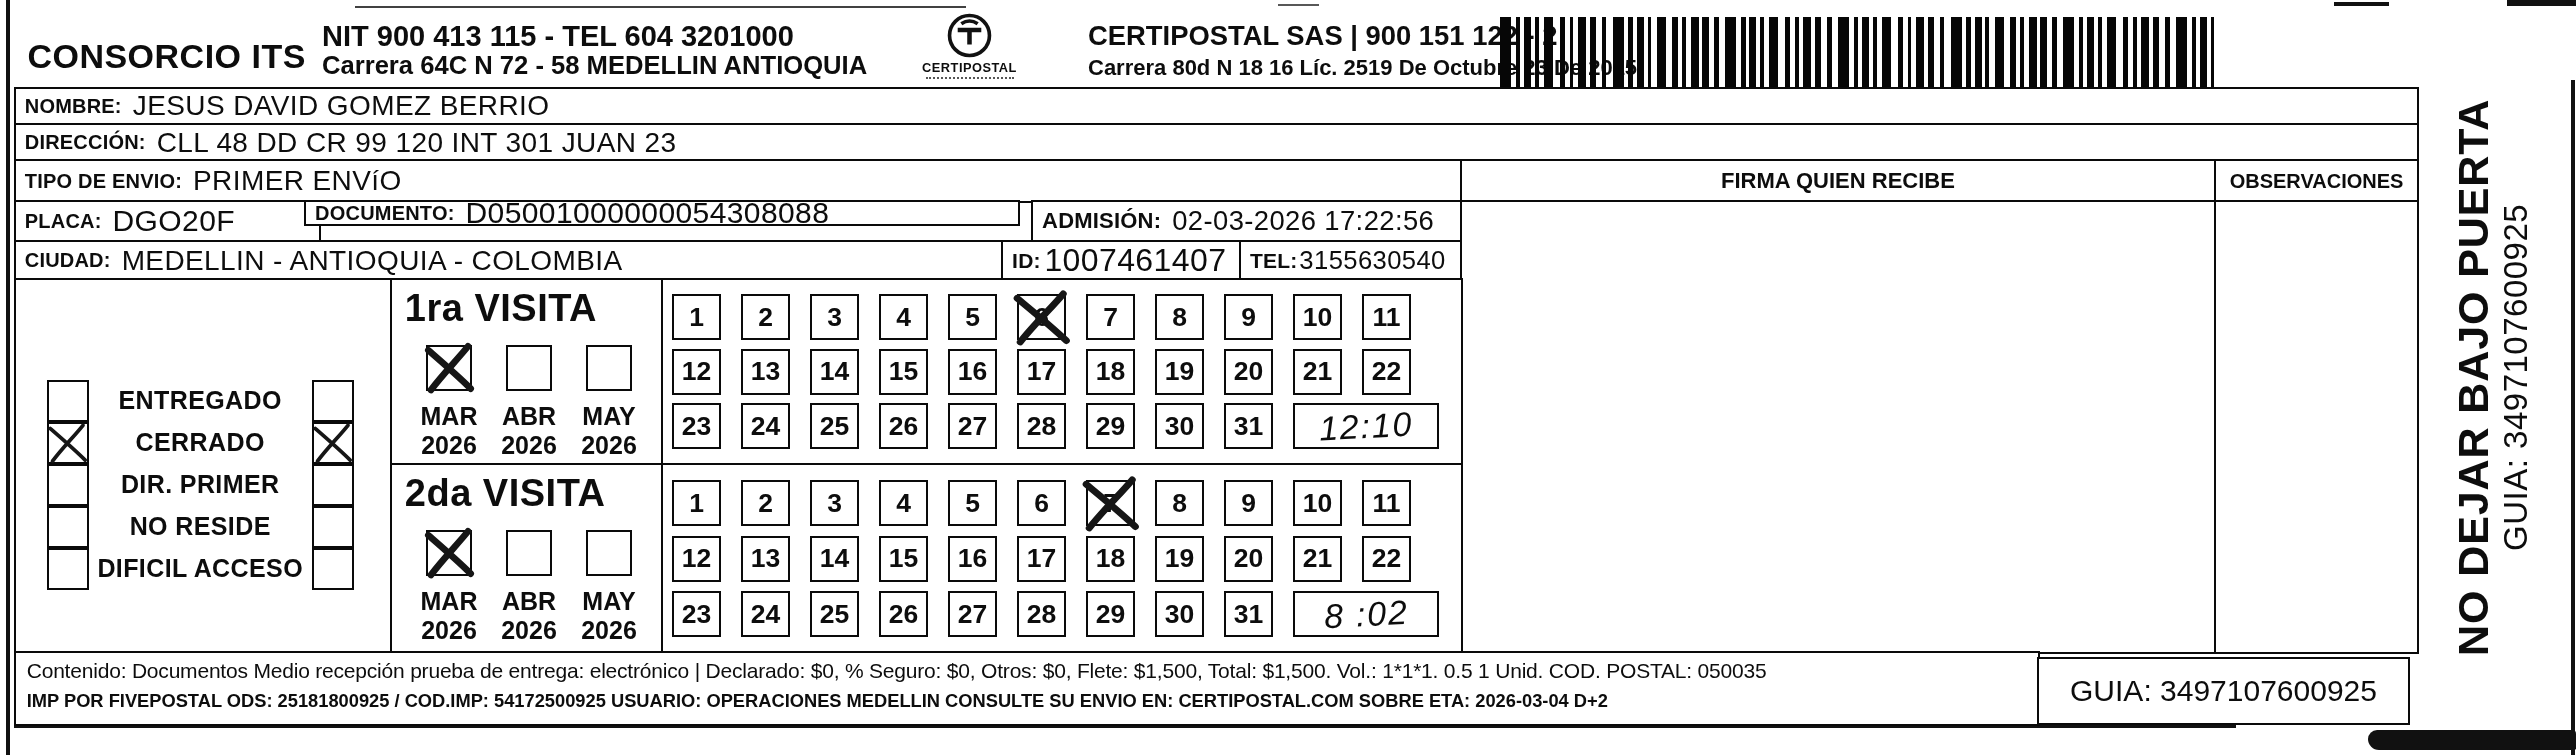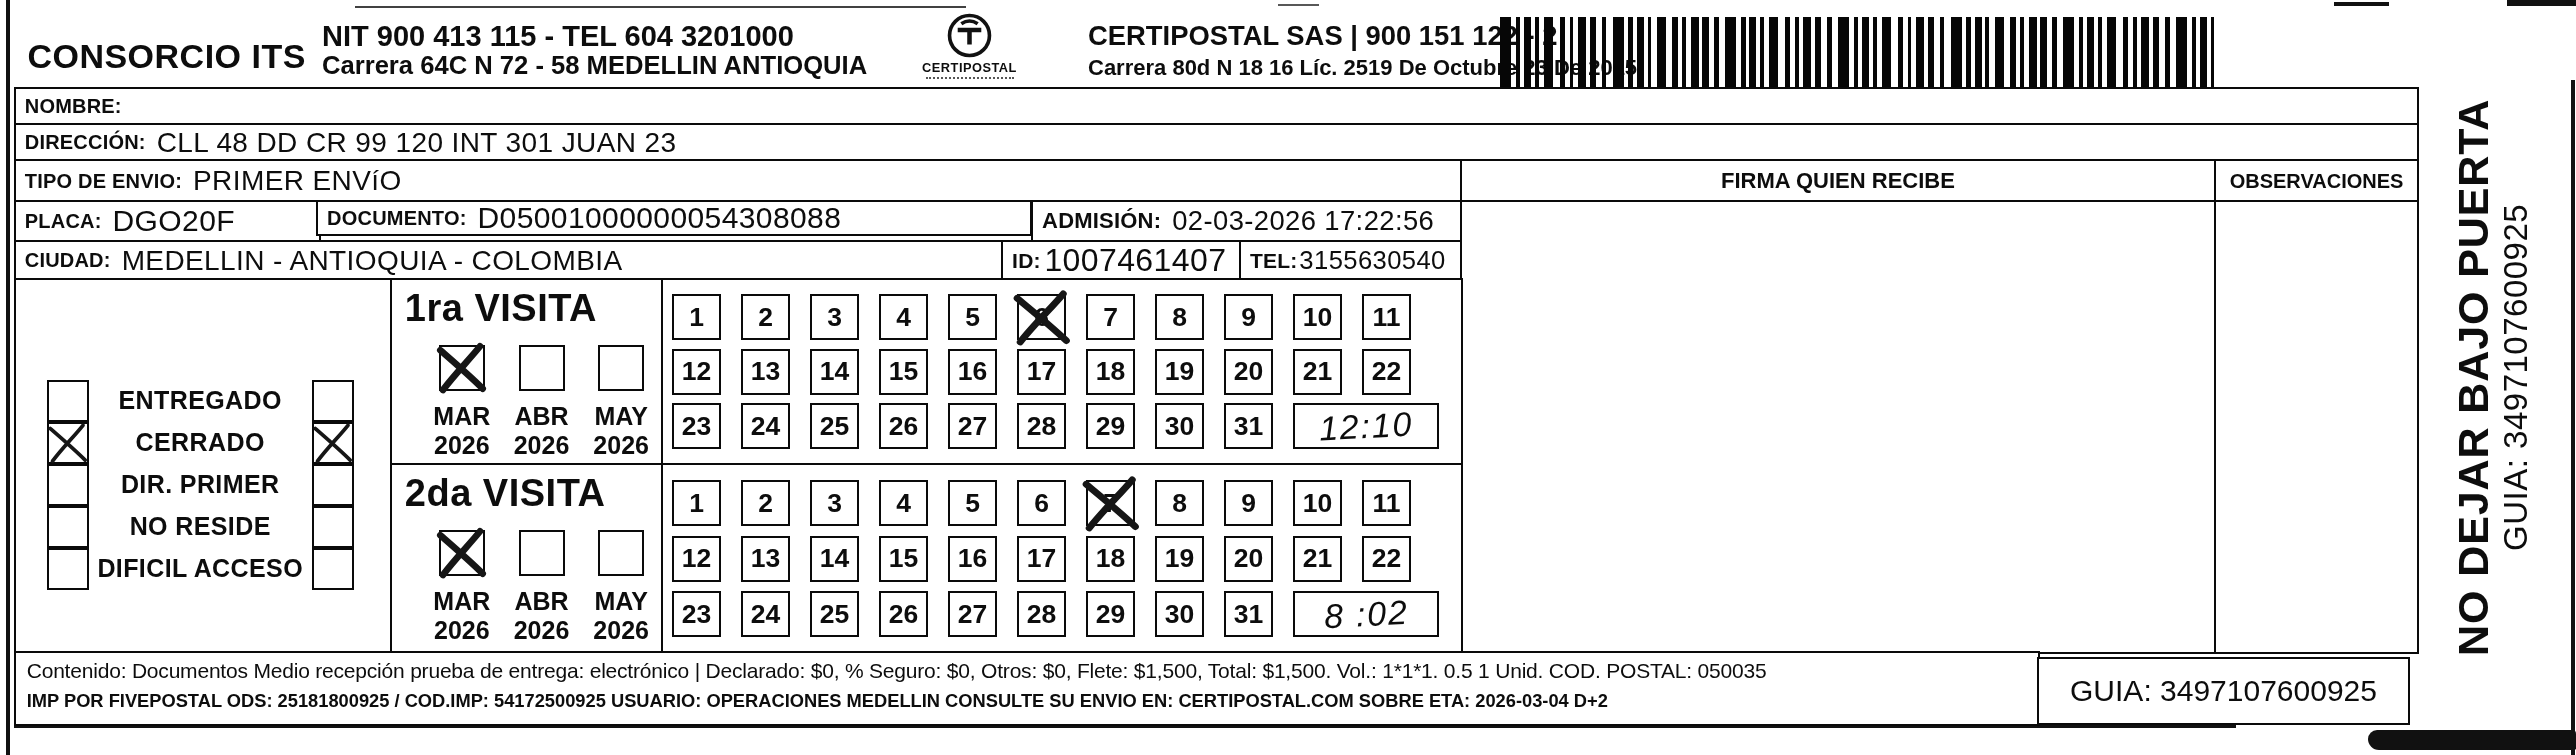--- a/index.html
+++ b/index.html
@@ -13,21 +13,21 @@
   .val{font-size:28px;letter-spacing:0.4px}
   .hdr{display:flex;align-items:center;justify-content:center;font-weight:bold;white-space:nowrap}
   .cb{width:42px;height:42px;border:2.7px solid #0a0a0a;background:#fff;position:relative;flex:none}
   .status-head{position:absolute;top:3.7px;left:0;right:0;height:40px}
   .vlab{position:absolute;font-weight:bold;font-size:37px}
   .status-rows{position:absolute;top:48px;bottom:11px;left:31px;right:40px;
                display:flex;flex-direction:column;justify-content:center}
   .status-row{display:grid;grid-template-columns:42px 1fr 42px;align-items:center}
   .status-label{text-align:center;font-weight:bold;font-size:25px;letter-spacing:0.4px}
   .vtitle{font-weight:bold;font-size:38px;padding:7.3px 0 0 12.8px;letter-spacing:0.5px}
-  .mrow{display:flex;padding-left:30px;margin-top:14.6px}
+  .mrow{display:flex;padding-left:17px;margin-top:14.6px}
   .mcol{width:80px;display:flex;flex-direction:column;align-items:center}
   .mcb{width:46px;height:46px;margin-bottom:11px}
   .mlabel{font-weight:bold;font-size:25px;line-height:1.18;white-space:nowrap}
   .grid{display:flex;flex-direction:column;justify-content:space-evenly;padding:5.5px 0 5.5px 9.1px}
   .drow{display:flex;gap:20px}
   .day{width:49px;height:46px;border:2.7px solid #0a0a0a;display:flex;align-items:center;
        justify-content:center;font-weight:bold;font-size:26.5px;position:relative;flex:none;background:#fff}
   .timebox{width:146px;height:46px;border:2.7px solid #0a0a0a;position:relative;display:flex;
            align-items:center;justify-content:center;background:#fff;flex:none}
   .handtime{font-style:italic;font-size:34px;font-weight:500;transform:rotate(-3deg);letter-spacing:1.8px}
@@ -137,38 +137,39 @@
     <div class="bar" style="width: 6.4px; margin-right: 5.5px;"></div>
     <div class="bar" style="width: 4.6px; margin-right: 6.4px;"></div>
     <div class="bar" style="width: 11px; margin-right: 4.6px;"></div>
     <div class="bar" style="width: 4.6px; margin-right: 3.7px;"></div>
     <div class="bar" style="width: 7.3px; margin-right: 3.7px;"></div>
     <div class="bar" style="width: 3.7px; margin-right: 5.5px;"></div>
   </div>
 
 <div class="cell kv" style="left:13.7px;top:87px;width:2405px;height:38px">
   <span class="lbl">NOMBRE:</span>
+  <span class="val">JESUS DAVID GOMEZ BERRIO</span>
 </div>
 <div class="cell kv" style="left:13.7px;top:123px;width:2405px;height:39px">
   <span class="lbl">DIRECCIÓN:</span>
   <span class="val">CLL 48 DD CR 99 120 INT 301 JUAN 23</span>
 </div>
 
 <div class="cell kv" style="left:13.7px;top:159px;width:1449px;height:44px">
   <span class="lbl">TIPO DE ENVIO:</span>
   <span class="val">PRIMER ENVíO</span>
 </div>
 <div class="cell hdr" style="left:1460px;top:159px;width:756px;height:44px;font-size:22px">FIRMA QUIEN RECIBE</div>
 <div class="cell hdr" style="left:2214px;top:159px;width:205px;height:44px;font-size:20px">OBSERVACIONES</div>
 
 <div class="cell kv" style="left:13.7px;top:200px;width:307px;height:42px">
   <span class="lbl">PLACA:</span>
   <span class="val" style="font-size:30px">DGO20F</span>
 </div>
-<div class="cell kv" style="left:316px;top:200px;width:716px;height:36px">
+<div class="cell kv" style="left:304px;top:200px;width:716px;height:26px">
   <span class="lbl">DOCUMENTO:</span>
   <span class="val" style="font-size:30px">D05001000000054308088</span>
 </div>
 <div class="cell kv" style="left:1031px;top:200px;width:432px;height:42px">
   <span class="lbl" style="font-size:22px">ADMISIÓN:</span>
   <span class="val" style="font-size:27.4px">02-03-2026 17:22:56</span>
 </div>
 
 <div class="cell kv" style="left:13.7px;top:240px;width:990px;height:41px">
   <span class="lbl">CIUDAD:</span>

